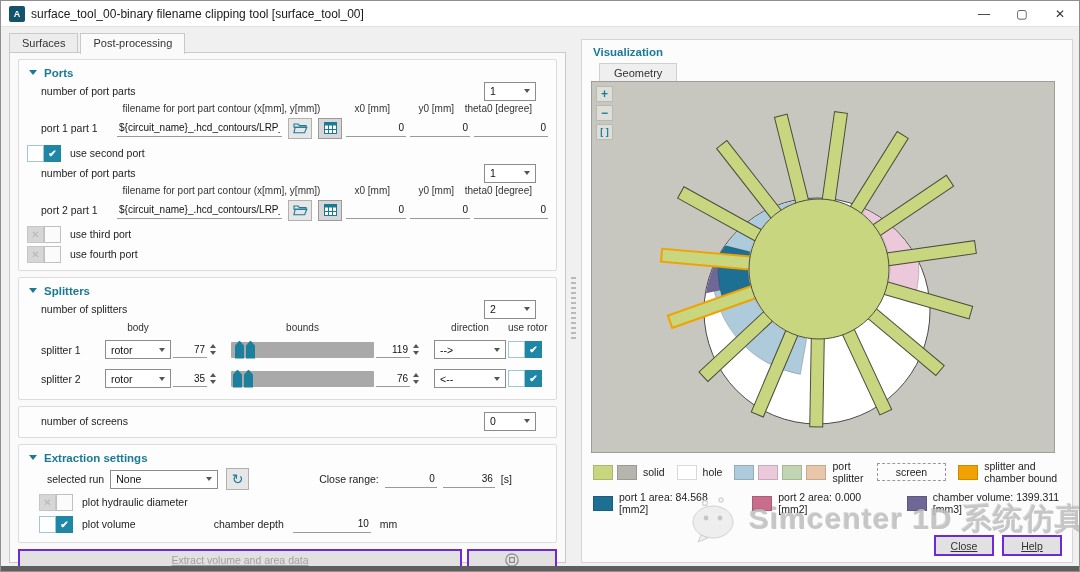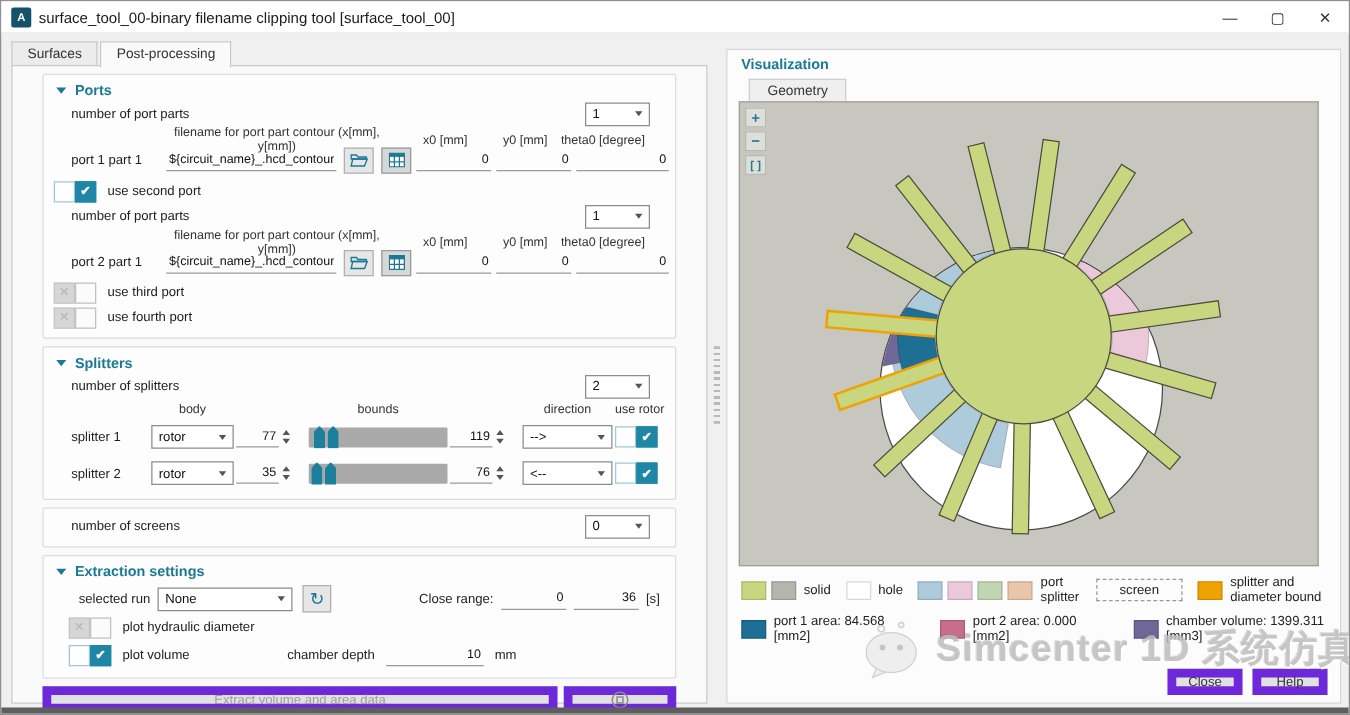--- a/index.html
+++ b/index.html
@@ -8,21 +8,21 @@
   
   #titlebar{position:absolute;left:0;top:0;width:100%;height:26px;background:#ffffff;border-bottom:1px solid #e3e3e3;display:flex;align-items:center;}
   #app-icon{width:16px;height:16px;margin:0 6px 0 8px;background:#15526b;border-radius:2px;color:#fff;font-size:9px;font-weight:bold;display:flex;align-items:center;justify-content:center;}
   #title-text{font-size:12px;color:#1a1a1a;flex:1;}
   .win-btn{width:38px;height:25px;display:flex;align-items:center;justify-content:center;font-size:12px;color:#333;}
   
   #tabstrip{position:absolute;left:8px;top:32px;height:20px;display:flex;}
   .tab{font-size:11px;padding:3px 12px;border:1px solid #c9c9c9;border-bottom:none;background:#ececec;color:#333;margin-right:2px;}
   .tab.active{background:#fafafa;position:relative;z-index:3;height:21px;}
   
-  #left-panel{position:absolute;left:8px;top:51px;width:557px;height:511px;background:#fafafa;border:1px solid #c9c9c9;padding:6px 24px;}
+  #left-panel{position:absolute;left:8px;top:51px;width:557px;height:511px;background:#fafafa;border:1px solid #c9c9c9;padding:6px 8px;}
   .groupbox{background:#fdfdfd;border:1px solid #dcdcdc;border-radius:2px;padding:4px 8px 6px 8px;margin-bottom:6px;}
   .sect-head{display:flex;align-items:center;height:17px;}
   .tri-down{width:0;height:0;border-left:4px solid transparent;border-right:4px solid transparent;border-top:5px solid #1a7a96;margin:0 7px 0 2px;}
   .sect-title{color:#1a7a96;font-weight:bold;font-size:11.5px;}
   .row{display:flex;align-items:center;min-height:20px;gap:10px;}
   .lbl{font-size:10.5px;color:#222;}
   .colhdr{font-size:10px;color:#333;}
   
   .dd{height:19px;border:1px solid #8c8c8c;background:#fff;display:flex;align-items:center;padding:0 5px;font-size:10.5px;color:#111;}
   .dd .caret{margin-left:auto;width:0;height:0;border-left:3.5px solid transparent;border-right:3.5px solid transparent;border-top:4.5px solid #555;}
@@ -47,21 +47,21 @@
   .spin .dn{width:0;height:0;border-left:3.5px solid transparent;border-right:3.5px solid transparent;border-top:4px solid #555;}
   
   .slider{position:relative;height:16px;background:#a9a9a9;border-radius:1px;}
   .handle{position:absolute;top:-1px;width:9px;height:18px;background:#1d7f9e;clip-path:polygon(50% 0,100% 28%,100% 100%,0 100%,0 28%);}
   
   .pgrid{display:grid;grid-template-columns:72px 1fr 26px 26px 60px 60px 74px;align-items:center;column-gap:4px;}
   .phead{display:grid;grid-template-columns:72px calc(100% - 298px) 60px 60px 74px;align-items:center;column-gap:4px;}
   
   .sgrid{display:grid;grid-template-columns:62px 66px 56px 1fr 56px 72px 40px;align-items:center;column-gap:2px;}
   
-  .btn{border:7px solid #6d28d9;background:#e1e1e1;font-size:10.5px;color:#333;display:flex;align-items:center;justify-content:center;}
+  .btn{border:2px solid #6d28d9;background:#e1e1e1;font-size:10.5px;color:#333;display:flex;align-items:center;justify-content:center;text-decoration:underline;}
   .btn.disabled{color:#a0a0a0;}
   
   #v-split{position:absolute;left:567px;top:51px;width:11px;height:511px;display:flex;align-items:center;justify-content:center;}
   #v-grip{width:5px;height:62px;background-image:repeating-linear-gradient(to bottom,#b9b9b9 0 2px,transparent 2px 5px);}
   
   #right-panel{position:absolute;left:580px;top:38px;width:492px;height:524px;background:#fcfcfc;border:1px solid #d5d5d5;padding:4px 9px 4px 9px;}
   #viz-title{color:#1a7a96;font-weight:bold;font-size:11.5px;margin:2px 0 4px 2px;}
   #geo-tab{display:inline-block;font-size:11px;background:#efefef;border:1px solid #cfcfcf;border-bottom:none;padding:3px 14px;margin-left:8px;color:#333;position:relative;top:1px;}
   #canvas{position:relative;width:464px;height:372px;background:#c7c7bf;border:1px solid #9e9e98;overflow:hidden;}
   .zoombtn{position:absolute;left:4px;width:17px;height:16px;background:#dfdfda;border:1px solid #b9b9b3;color:#1a7a96;font-weight:bold;font-size:12px;display:flex;align-items:center;justify-content:center;line-height:1;}
@@ -400,21 +400,21 @@
       <span class="leg-lbl">solid</span>
       <span class="sw" style="background-color: rgb(255, 255, 255);"></span>
       <span class="leg-lbl">hole</span>
       <span class="sw" style="background-color: rgb(174, 203, 219);"></span>
       <span class="sw" style="background-color: rgb(236, 201, 218);"></span>
       <span class="sw" style="background-color: rgb(194, 213, 178);"></span>
       <span class="sw" style="background-color: rgb(233, 198, 169);"></span>
       <span class="leg-lbl">port splitter</span>
       <span id="screen-box">screen</span>
       <span class="sw" style="background-color: rgb(240, 162, 2);"></span>
-      <span class="leg-lbl" style="margin-right:0;">splitter and diameter bound</span>
+      <span class="leg-lbl" style="margin-right:0;">splitter and chamber bound</span>
     </div>
 
     
     <div class="legend-row">
       <span class="sw" style="background-color: rgb(29, 111, 147);"></span>
       <span class="leg-lbl" style="margin-right:34px;">port 1 area: 84.568 [mm2]</span>
       <span class="sw" style="background-color: rgb(201, 109, 141);"></span>
       <span class="leg-lbl" style="margin-right:34px;">port 2 area: 0.000 [mm2]</span>
       <span class="sw" style="background-color: rgb(111, 103, 149);"></span>
       <span class="leg-lbl" style="margin-right:0;">chamber volume: 1399.311 [mm3]</span>

